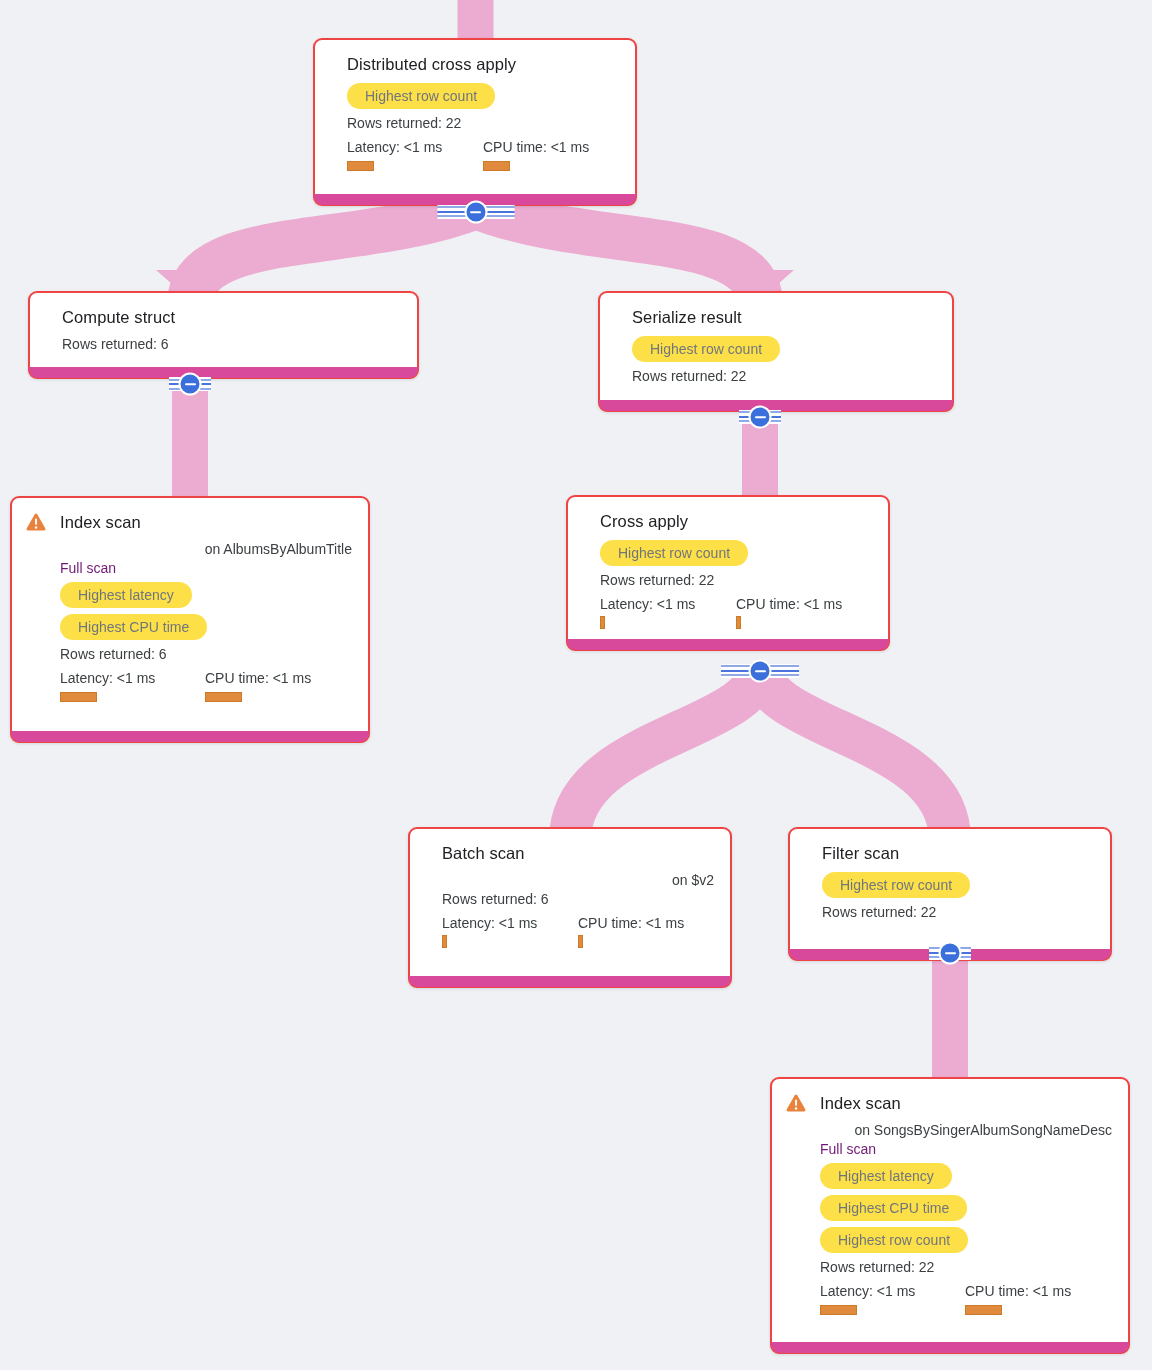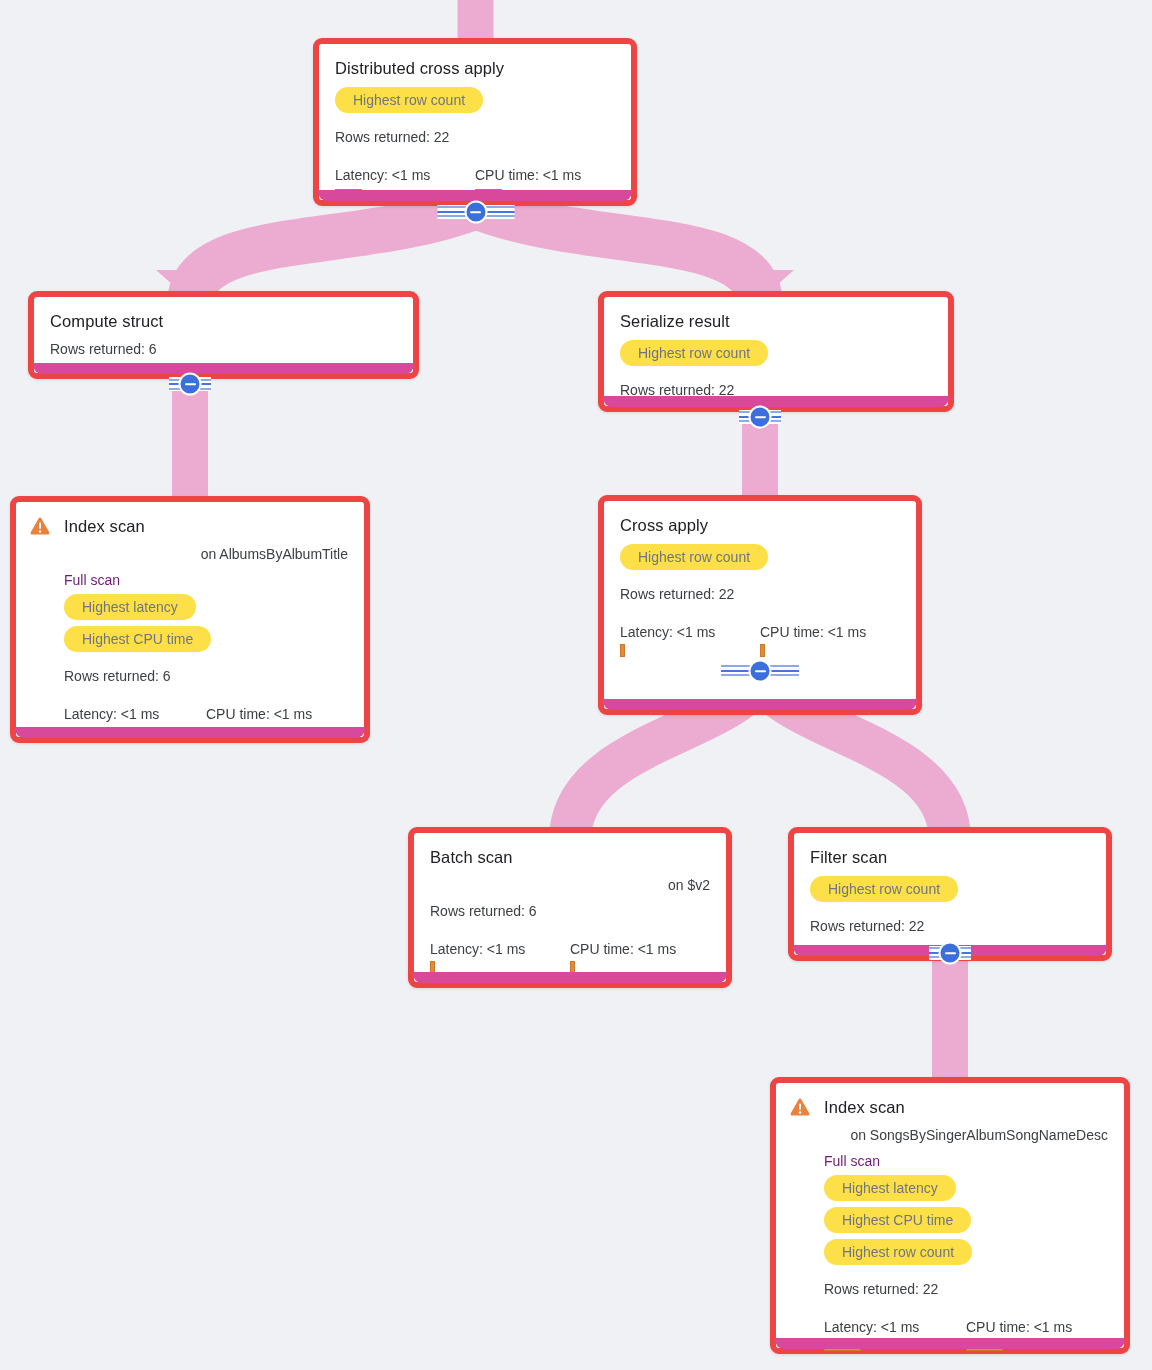--- a/index.html
+++ b/index.html
@@ -8,45 +8,45 @@
     position:relative;width:1152px;height:1370px;overflow:hidden;
     background:#f0f1f4;
     font-family:"Liberation Sans", sans-serif;
   }
   #edges{position:absolute;left:0;top:0;z-index:1;}
   #edges path.ribbon{fill:none;stroke:#ecabd1;}
   #edges path.tip{fill:#ecabd1;stroke:none;}
 
   .node{
     position:absolute;z-index:2;background:#ffffff;
-    border:6px solid #ef4444;border-radius:9px;
+    border:2px solid #ef4444;border-radius:9px;
     box-shadow:0 1px 3px rgba(60,64,67,.15);
-    padding:13px 16px 13px 16px;
+    padding:13px 16px 13px 32px;
   }
   .node.warn{padding-left:48px;}
   .bottombar{
     position:absolute;left:-1px;right:-1px;bottom:-1px;height:11px;
     background:#d8499b;border-radius:0 0 9px 9px;
   }
   .title{
     font-size:16.5px;font-weight:500;color:#202124;
     margin:2px 0 9px 0;letter-spacing:.1px;
   }
   .warn-icon{position:absolute;left:14px;top:15px;width:20px;height:19px;}
-  .tline{font-size:14px;color:#3c4043;margin:10px 0 6px 0;}
+  .tline{font-size:14px;color:#3c4043;margin:0 0 6px 0;}
   .on-line{margin-bottom:3px;text-align:right;}
   .muted{color:#701a75;}
   .badge{
     display:inline-block;background:#fde047;color:#70767d;
     font-size:14px;line-height:18px;padding:4px 18px;
     border-radius:14px;margin:0 0 6px 0;white-space:nowrap;
   }
   .badge-row{line-height:0;}
   .metrics{display:flex;margin-top:8px;}
-  .metric{width:145px;margin-top:14px;}
+  .metric{width:145px;}
   .metric .mlabel{font-size:14px;color:#3c4043;}
   .mbar{
     height:10px;margin-top:6px;background:#df8a3c;
     border:1px solid #cc7a28;
   }
   .mbar.tall{height:13px;margin-top:4px;}
 
   .expander{position:absolute;z-index:3;}
   .stripes{
     position:absolute;height:14px;top:50%;left:50%;
@@ -70,21 +70,21 @@
     content:"";position:absolute;left:50%;top:50%;
     transform:translate(-50%,-50%);
     width:11px;height:2.6px;background:#ffffff;border-radius:1.3px;
   }
 
   
   .n0{left:313px;top:38px;width:324px;height:168px;}
   .n1{left:28px;top:291px;width:391px;height:88px;}
   .n2{left:598px;top:291px;width:356px;height:121px;}
   .n3{left:10px;top:496px;width:360px;height:247px;}
-  .n4{left:598px;top:495px;width:324px;height:220px;}
+  .n4{left:566px;top:495px;width:324px;height:156px;}
   .n5{left:408px;top:827px;width:324px;height:161px;}
   .n6{left:788px;top:827px;width:324px;height:134px;}
   .n7{left:770px;top:1077px;width:360px;height:277px;}
 
   
   .x0{left:437px;top:205px;width:77px;height:14px;}
   .x1{left:169px;top:377px;width:42px;height:14px;}
   .x2{left:739px;top:410px;width:42px;height:14px;}
   .x3{left:721px;top:664px;width:78px;height:14px;}
   .x6{left:929px;top:946px;width:42px;height:14px;}

